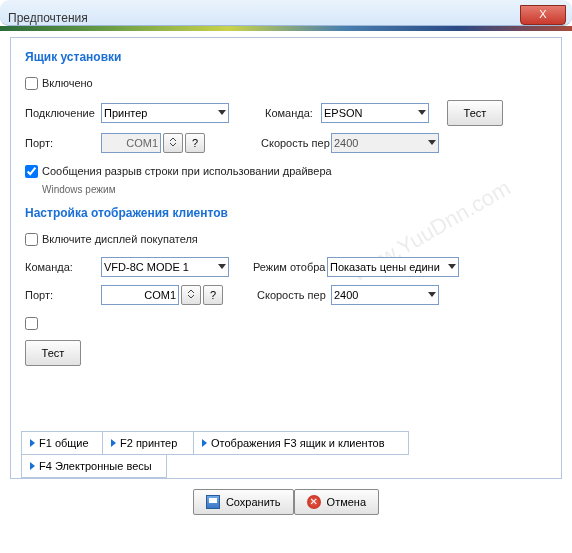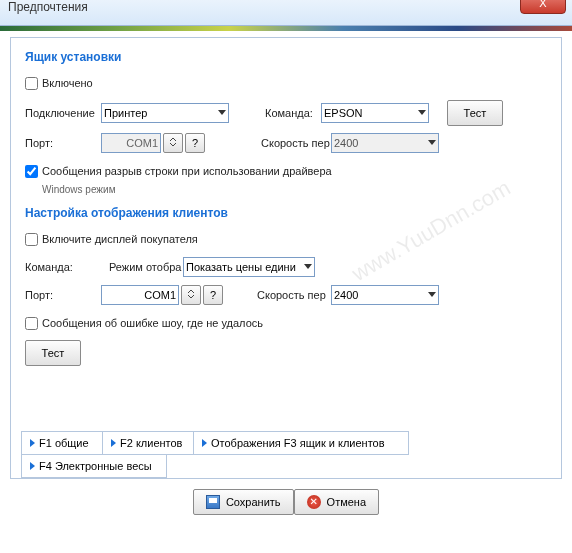--- a/index.html
+++ b/index.html
@@ -10,23 +10,24 @@
     background: #fff;
     width: 572px;
     height: 553px;
     overflow: hidden;
     position: relative;
   }
   .title-bar {
     background: linear-gradient(#eaf3fc, #d7e8fa);
     height: 26px;
     display: flex;
-    align-items: flex-start;
+    align-items: flex-end;
     justify-content: space-between;
     border-bottom: 1px solid #a0b8d8;
+    border-radius: 9px;
   }
   .title-bar .title {
     padding-left: 8px;
     color: #333;
     font-size: 12px;
   }
   .win-close {
     width: 46px;
     height: 20px;
     margin-right: 6px;
@@ -222,20 +223,23 @@
 
   <div class="section-title" style="margin-top:4px">Настройка отображения клиентов</div>
 
   <div class="row">
     <input type="checkbox" style="">
     <span class="lbl">Включите дисплей покупателя</span>
   </div>
 
   <div class="row">
     <span class="lbl" style="width:60px">Команда:</span>
+    <span class="combo-wrap" style="width:128px;margin-left:16px">
+      <input class="combo" value="VFD-8C MODE 1" style="">
+    </span>
     <span class="lbl" style="margin-left:24px;width:74px">Режим отобра</span>
     <span class="combo-wrap" style="width:132px">
       <input class="combo" value="Показать цены единиц" style="">
     </span>
   </div>
 
   <div class="row">
     <span class="lbl" style="width:60px">Порт:</span>
     <input class="txt" style="width: 78px; text-align: right; margin-left: 16px;" value="COM1">
     <button class="small-btn" style="margin-left:2px">
@@ -245,36 +249,35 @@
     </button>
     <button class="small-btn" style="margin-left:2px">?</button>
     <span class="lbl" style="margin-left:34px;width:74px">Скорость пер</span>
     <span class="combo-wrap" style="width:108px">
       <input class="combo" value="2400" style="">
     </span>
   </div>
 
   <div class="row">
     <input type="checkbox" style="">
-    <span class="lbl">Сообщения об ошибке шоу, где не удалось</span>
   </div>
 
   <div class="row">
     <button class="btn" style="width:56px;height:26px">Тест</button>
   </div>
 
   <div class="tabs">
     <div style="display:flex;width:100%">
       <div class="tab" style="width:82px">
         <span class="tab-arrow"></span>
         <span>F1 общие</span>
       </div>
       <div class="tab" style="width:92px">
         <span class="tab-arrow"></span>
-        <span>F2 клиентов</span>
+        <span>F2 принтер</span>
       </div>
       <div class="tab active" style="width:216px">
         <span class="tab-arrow"></span>
         <span>Отображения F3 ящик и клиентов</span>
       </div>
     </div>
     <div style="display:flex;width:100%">
       <div class="tab" style="width:146px">
         <span class="tab-arrow"></span>
         <span>F4 Электронные весы</span>

